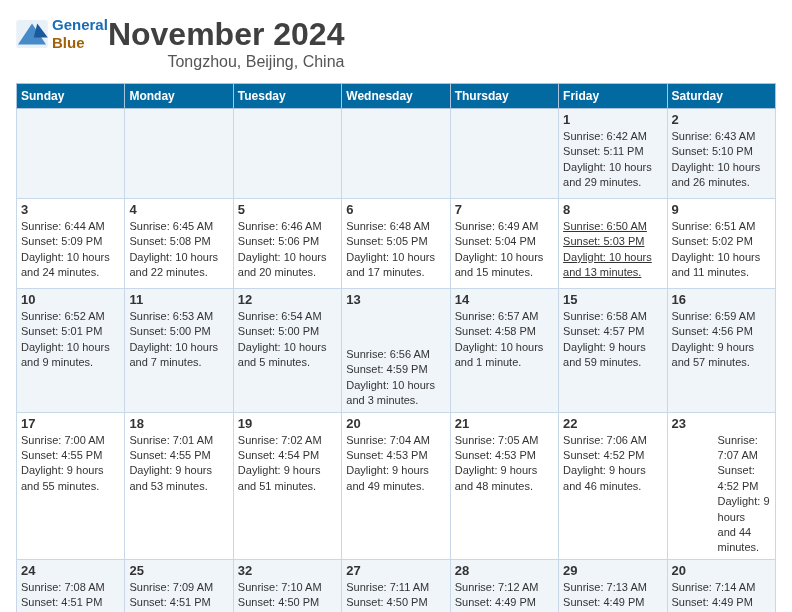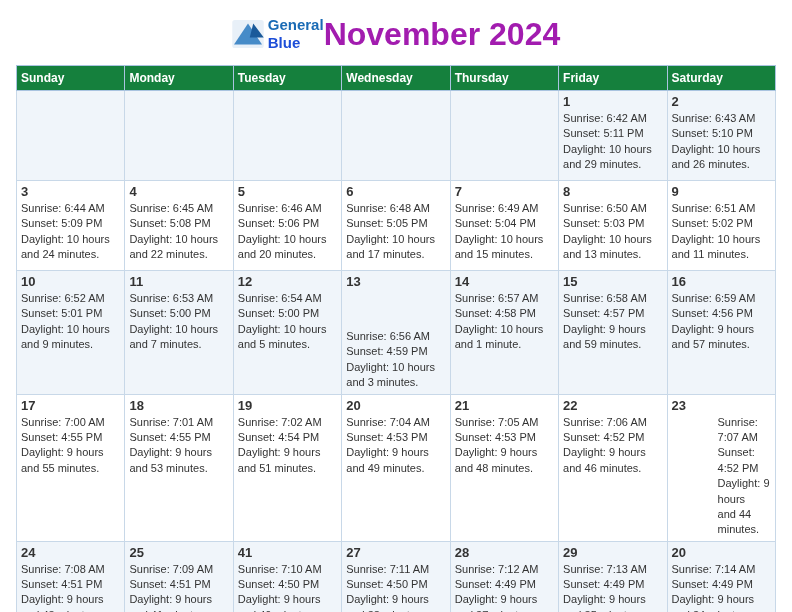--- a/index.html
+++ b/index.html
@@ -5,21 +5,21 @@
     * { margin: 0; padding: 0; box-sizing: border-box; }
     body {
       font-family: Arial, sans-serif;
       background: #fff;
       width: 792px;
       min-height: 612px;
       padding: 16px;
     }
     .header {
       display: flex;
-      justify-content: center;
+      justify-content: flex-start;
       align-items: flex-start;
       margin-bottom: 12px;
     }
     .logo {
       display: flex;
       align-items: center;
       gap: 4px;
     }
     .logo-text {
       font-size: 15px;
@@ -29,33 +29,33 @@
     }
     .logo-text span { color: #1a6bb5; }
     .logo-icon {
       width: 32px;
       height: 28px;
     }
     .title-block { text-align: right; }
     .month-title {
       font-size: 32px;
       font-weight: bold;
-      color: #a21caf;
+      color: #404040;
     }
     .location {
       font-size: 16px;
       color: #555;
     }
     table {
       width: 100%;
       border-collapse: collapse;
       table-layout: fixed;
     }
     thead th {
-      background: #15803d;
+      background: #0369a1;
       color: #fff;
       font-size: 12px;
       font-weight: bold;
       padding: 5px 4px;
       text-align: left;
       border: 1px solid #aac4e0;
     }
     tbody td {
       vertical-align: top;
       border: 1px solid #c8d8e8;
@@ -88,25 +88,26 @@
 
 <div class="header">
   <div class="logo">
     <svg class="logo-icon" viewBox="0 0 36 32" xmlns="http://www.w3.org/2000/svg">
       <rect x="0" y="0" width="36" height="32" rx="3" fill="#e8f0f8"></rect>
       <polygon points="18,4 34,28 2,28" fill="#2979c0" opacity="0.85"></polygon>
       <polygon points="24,4 36,20 20,20" fill="#1a5a9a"></polygon>
     </svg>
     <div class="logo-text">
       <div><span>General</span></div>
-      <div><span style="color:#1d4ed8">Blue</span></div>
+      <div><span style="color:#a16207">Blue</span></div>
     </div>
   </div>
   <div class="title-block">
     <div class="month-title">November 2024</div>
+    <div class="location">Tongzhou, Beijing, China</div>
   </div>
 </div>
 
 <table>
   <thead>
     <tr id="weekday-header">
     <th>Sunday</th>
         <th>Monday</th>
         <th>Tuesday</th>
         <th>Wednesday</th>
@@ -168,21 +169,21 @@
         </td>
         <td>
           <span class="day-num">7</span>
           <div class="day-info" style="white-space: pre-line;">Sunrise: 6:49 AM
 Sunset: 5:04 PM
 Daylight: 10 hours
 and 15 minutes.</div>
         </td>
         <td>
           <span class="day-num">8</span>
-          <div class="day-info" style="white-space: pre-line;">Sunrise: 6:50 AM
+          <div class="day-info" style="white-space: pre-line; text-decoration: underline;">Sunrise: 6:50 AM
 Sunset: 5:03 PM
 Daylight: 10 hours
 and 13 minutes.</div>
         </td>
         <td>
           <span class="day-num">9</span>
           <div class="day-info" style="white-space: pre-line;">Sunrise: 6:51 AM
 Sunset: 5:02 PM
 Daylight: 10 hours
 and 11 minutes.</div>
@@ -299,21 +300,21 @@
 and 43 minutes.</div>
         </td>
         <td>
           <span class="day-num">25</span>
           <div class="day-info" style="white-space: pre-line;">Sunrise: 7:09 AM
 Sunset: 4:51 PM
 Daylight: 9 hours
 and 41 minutes.</div>
         </td>
         <td>
-          <span class="day-num">41</span>
+          <span class="day-num">32</span>
           <div class="day-info" style="white-space: pre-line;">Sunrise: 7:10 AM
 Sunset: 4:50 PM
 Daylight: 9 hours
 and 40 minutes.</div>
         </td>
         <td>
           <span class="day-num">27</span>
           <div class="day-info" style="white-space: pre-line;">Sunrise: 7:11 AM
 Sunset: 4:50 PM
 Daylight: 9 hours

